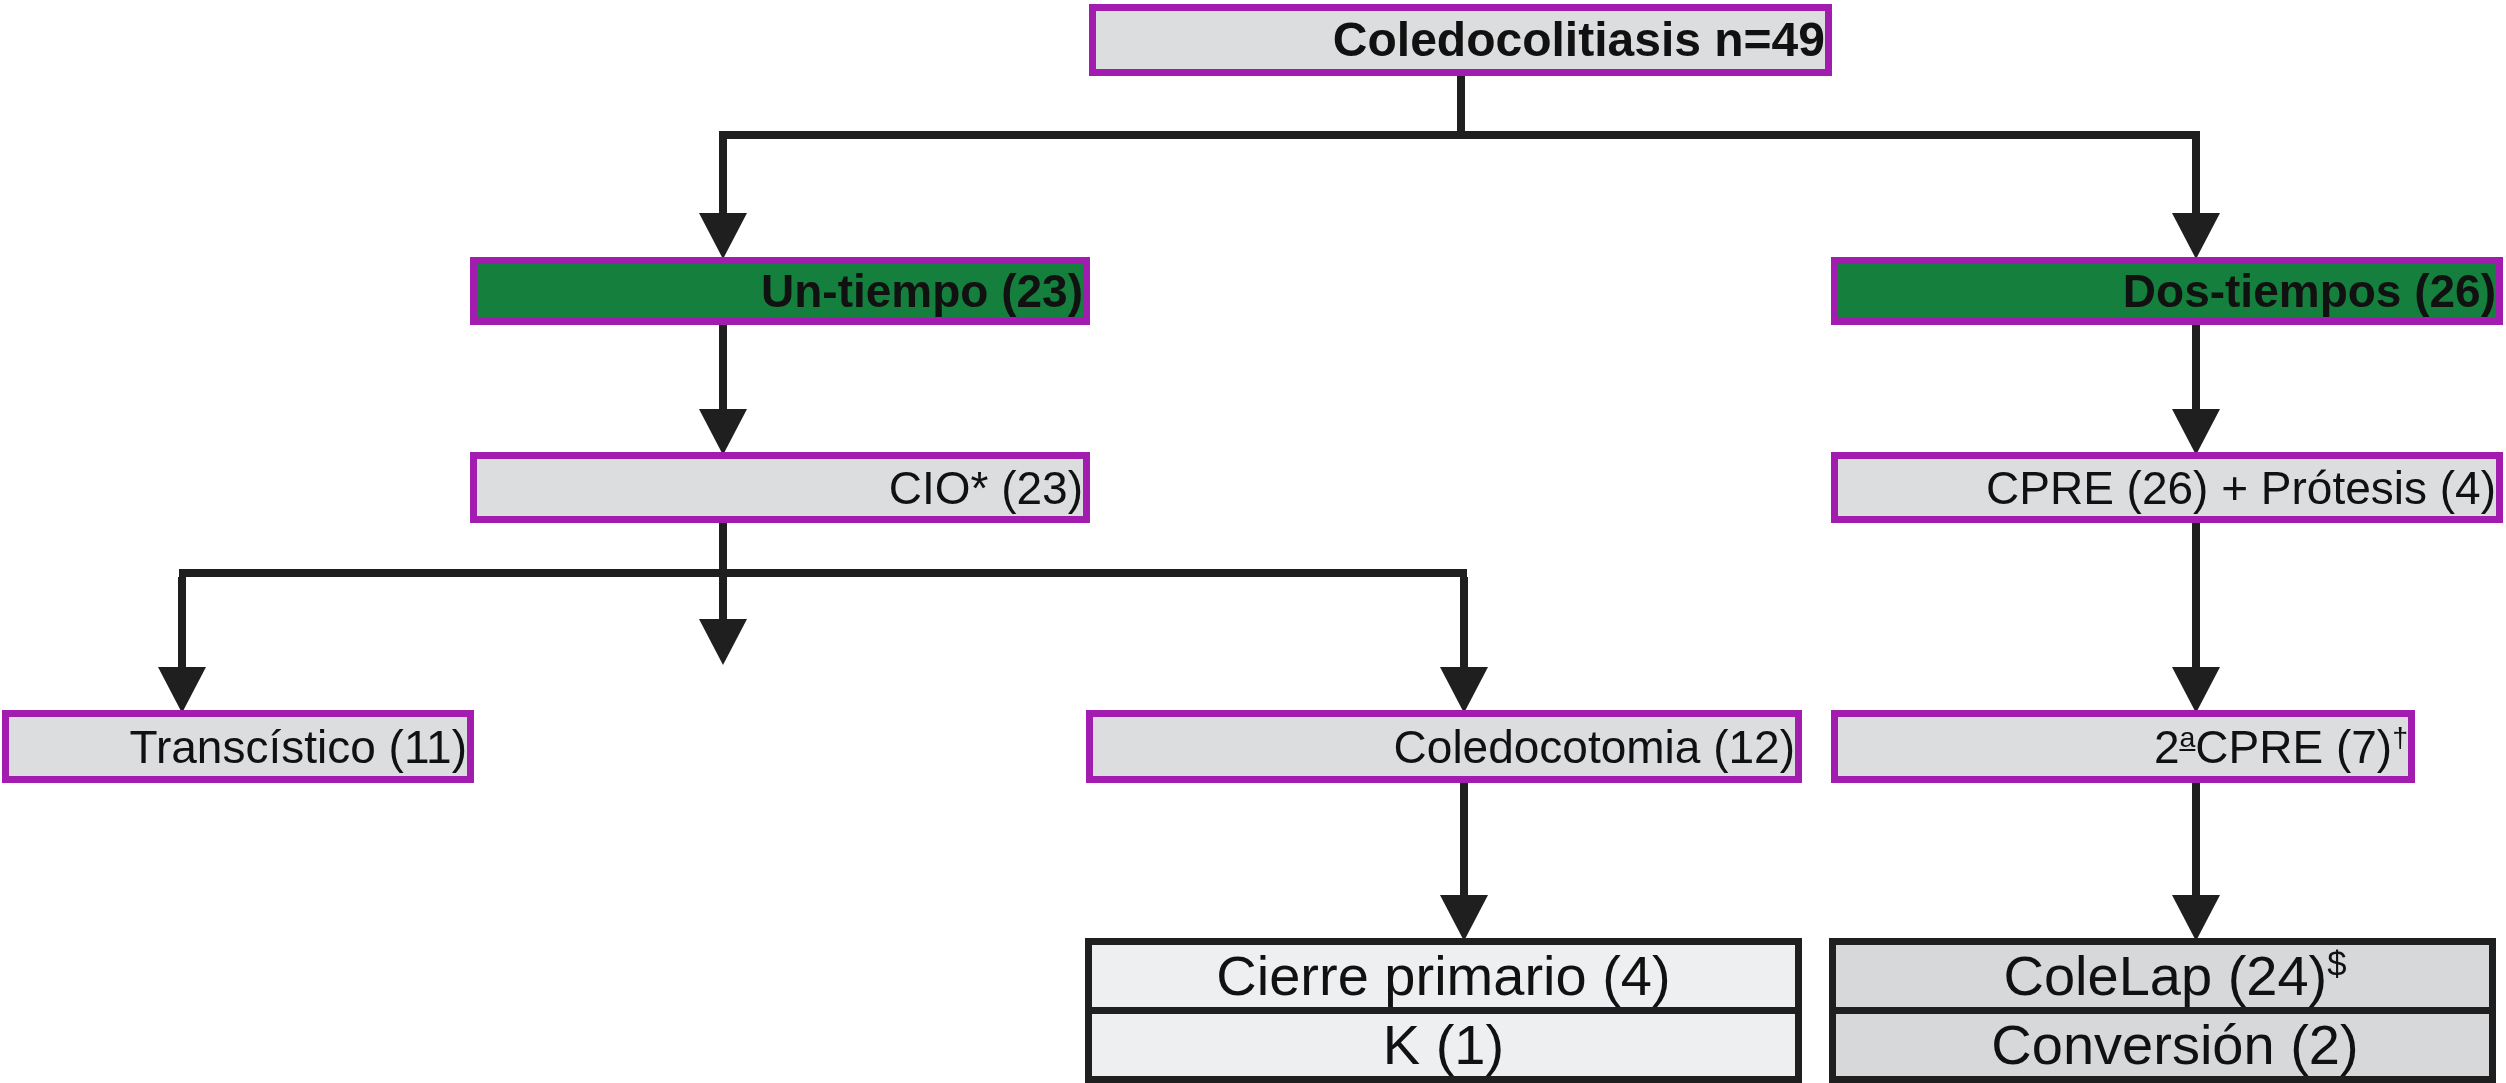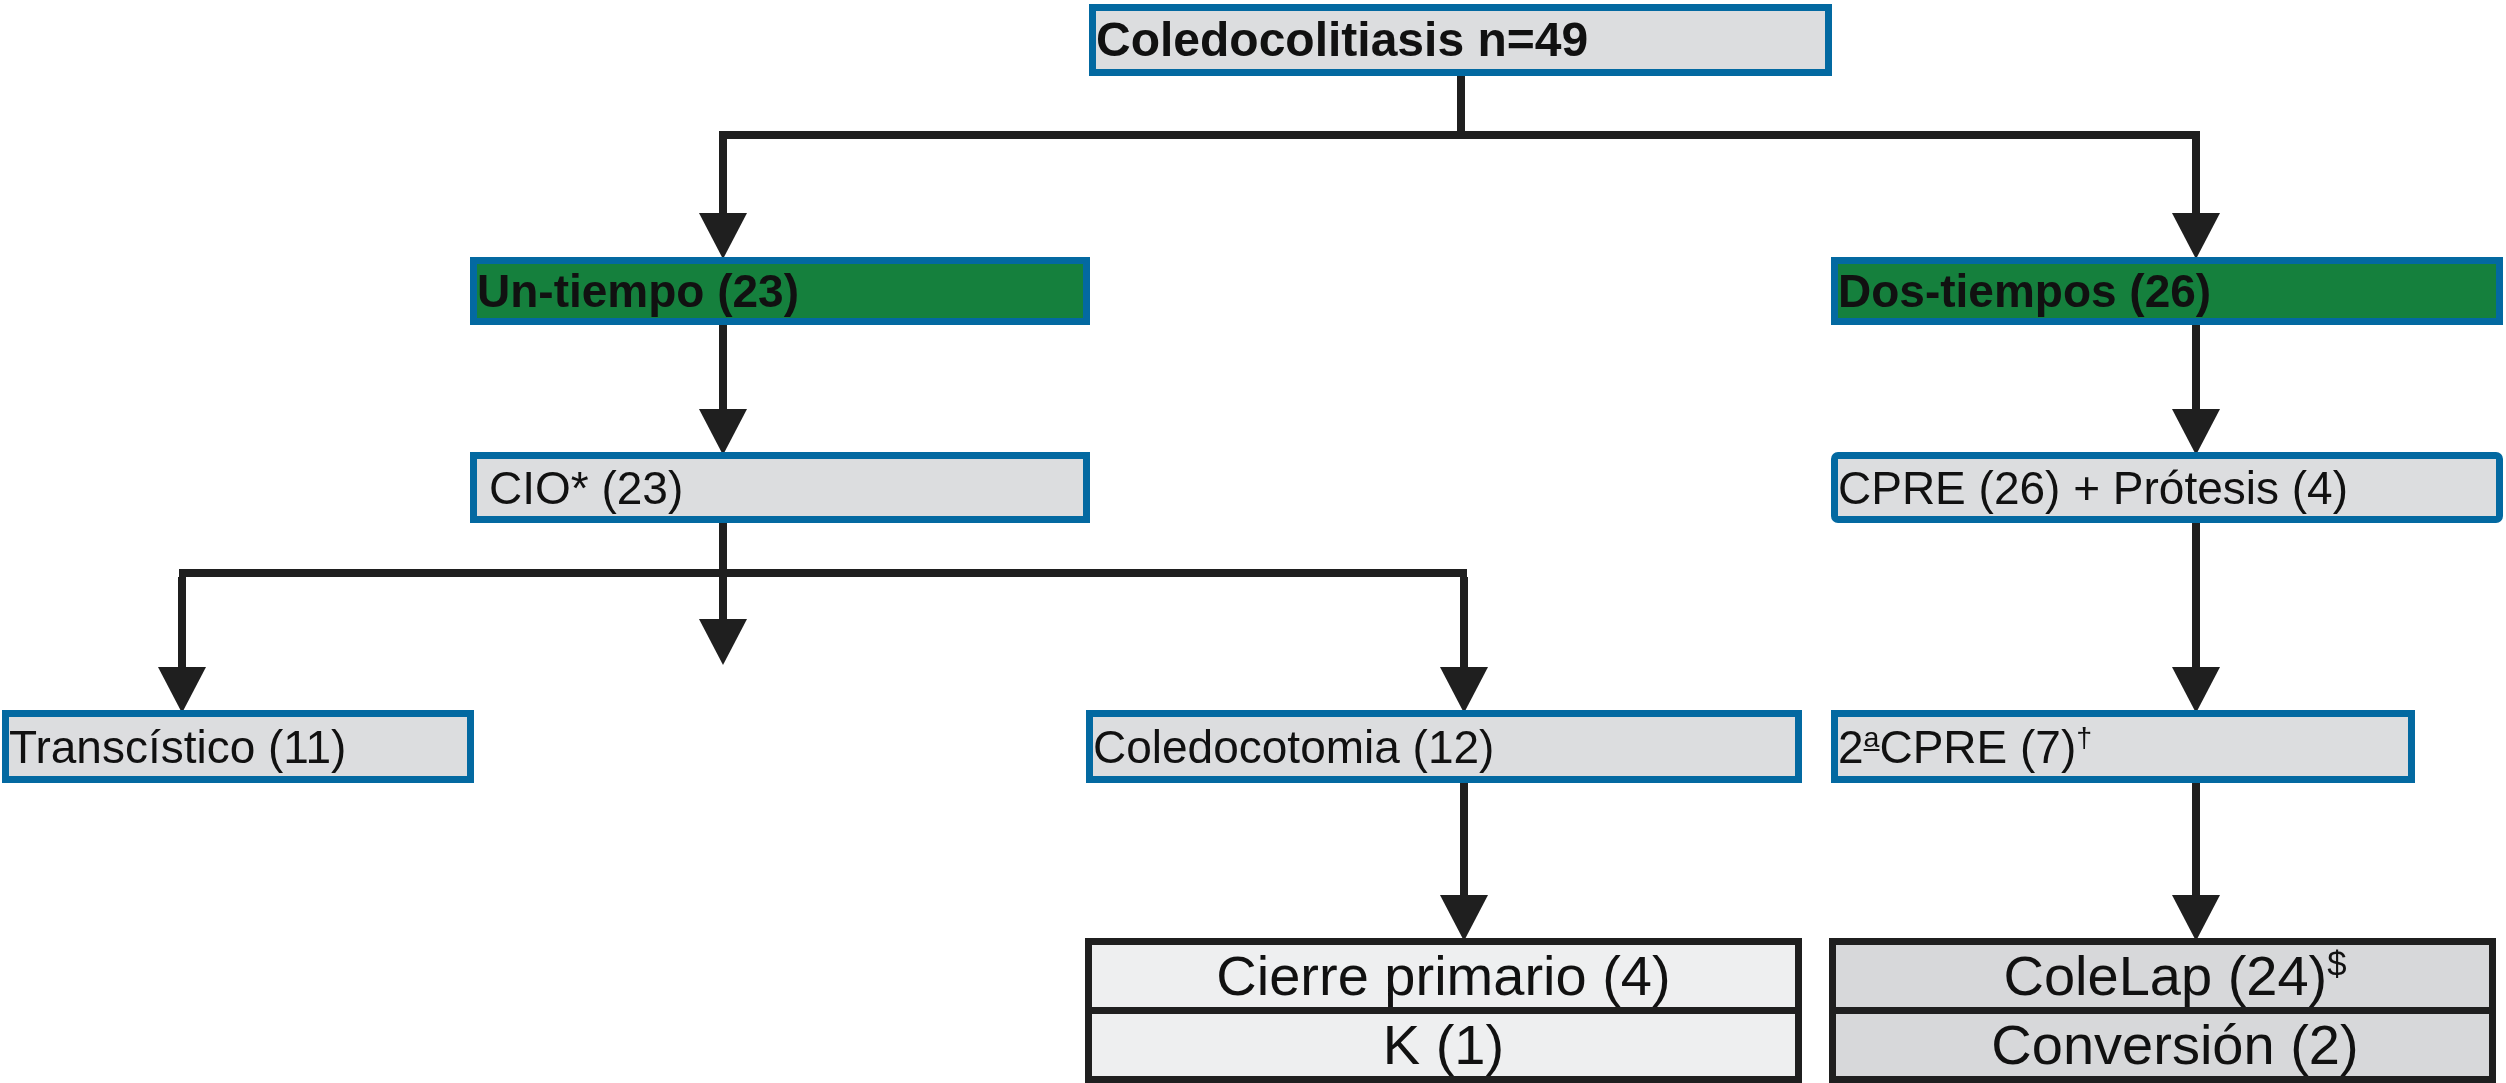--- a/index.html
+++ b/index.html
@@ -22,25 +22,25 @@
     stroke-width: 8;
     fill: none;
   }
   svg.connectors polygon {
     fill: #1f1f1f;
     stroke: none;
   }
   .box {
     position: absolute;
     box-sizing: border-box;
-    border: 7px solid #0369a1;
+    border: 7px solid #a21caf;
     background: #dcdddf;
     display: flex;
     align-items: center;
-    justify-content: flex-start;
+    justify-content: flex-end;
     font-size: 46px;
     line-height: 1;
     white-space: nowrap;
     text-align: center;
   }
   .box.phase {
     background: #15803d;
     font-weight: bold;
   }
   .box.root {
@@ -140,21 +140,21 @@
   </div>
 
   <div class="box phase" style="left:1831px; top:257px; width:672px; height:68px;">
     <span>Dos-tiempos (26)</span>
   </div>
 
   <div class="box" style="left:470px; top:452px; width:620px; height:71px;padding-left:12px;">
     <span>CIO* (23)</span>
   </div>
 
-  <div class="box" style="left:1831px; top:452px; width:672px; height:71px;border-radius:7px;">
+  <div class="box" style="left:1831px; top:452px; width:672px; height:71px;">
     <span>CPRE (26) + Prótesis (4)</span>
   </div>
 
   <div class="box" style="left:2px; top:710px; width:472px; height:73px;">
     <span>Transcístico (11)</span>
   </div>
 
   <div class="box" style="left:1086px; top:710px; width:716px; height:73px;">
     <span>Coledocotomia (12)</span>
   </div>

